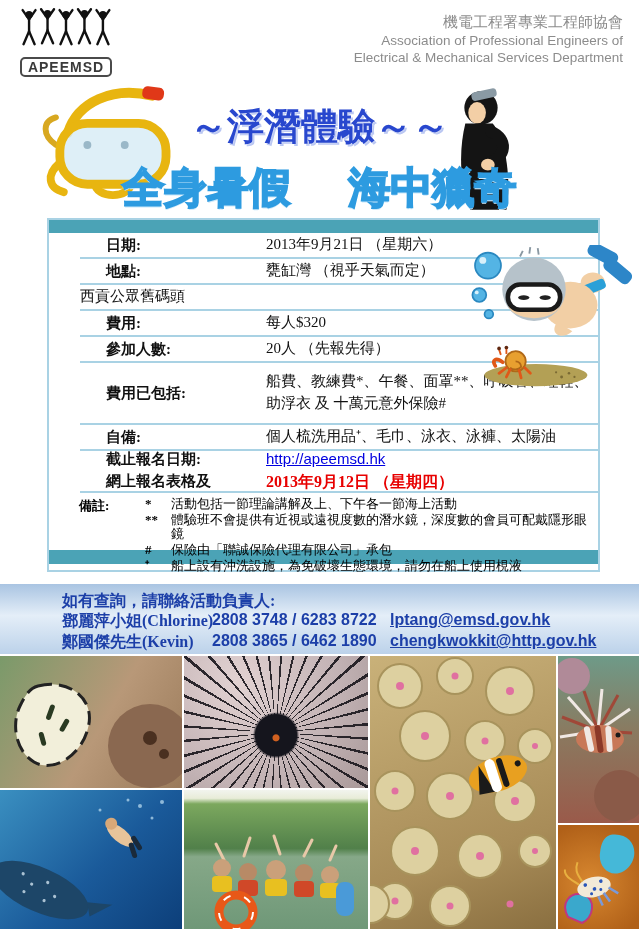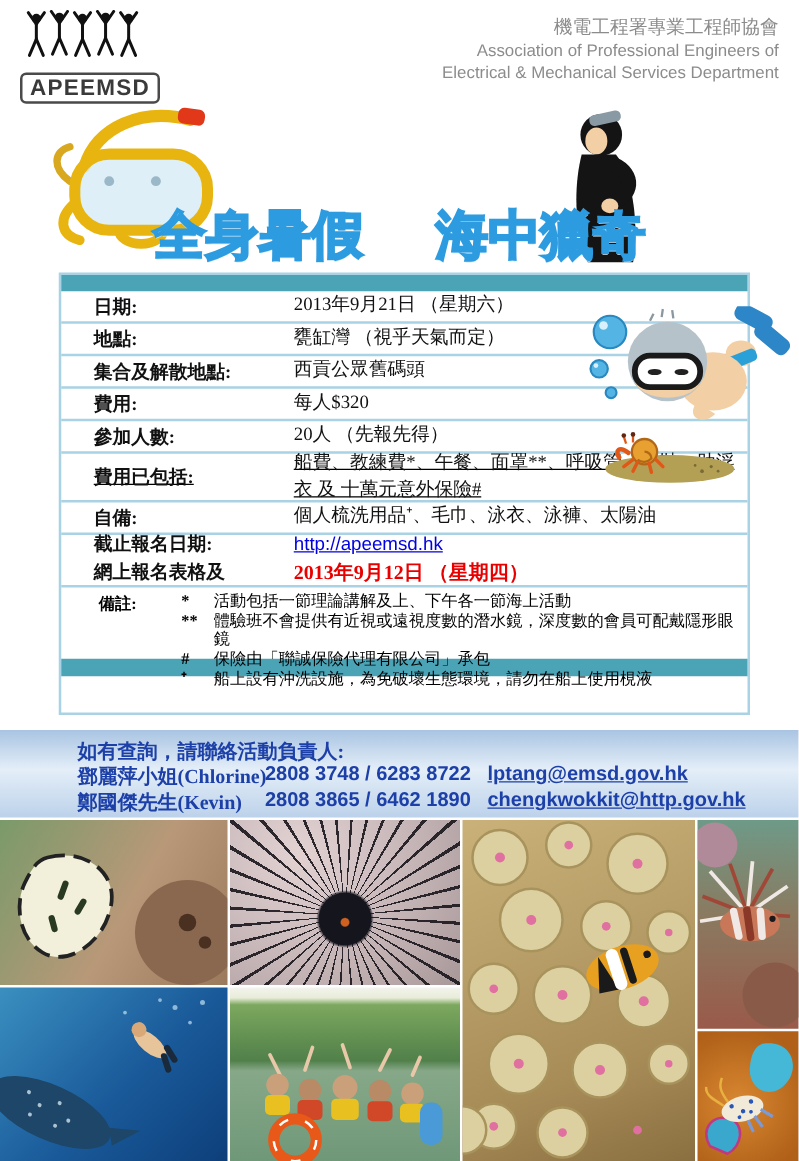--- a/index.html
+++ b/index.html
@@ -1,40 +1,40 @@
 <!DOCTYPE html>
 <html><head>
 <meta charset="utf-8">
 <style>
   html,body{margin:0;padding:0;background:#fff;}
   #poster{position:relative;width:639px;height:929px;background:#fff;overflow:hidden;
           font-family:"Liberation Sans",sans-serif;}
   
   .logo-wrap{position:absolute;left:16px;top:8px;width:100px;text-align:center;}
   .logo-box{display:inline-block;border:2px solid #4a4a4a;border-radius:5px;padding:0 6px;
-            font-weight:bold;font-size:18px;letter-spacing:1px;color:#3a3a3a;margin-top:2px;}
+            font-weight:bold;font-size:14px;letter-spacing:1px;color:#3a3a3a;margin-top:2px;}
   .org-text{position:absolute;right:16px;top:12px;text-align:right;color:#8c8c8c;line-height:1.3;}
   .org-zh{font-size:15px;}
   .org-en{font-size:13.5px;}
   
   .main-title{position:absolute;left:50%;top:102px;transform:translateX(-50%);
               white-space:nowrap;font-size:37px;font-weight:bold;color:#2847CE;
               font-family:"Liberation Serif",serif;
               text-shadow:0 0 2px #fff,2px 2px 0 #b9c6f2;}
   .sub-title{position:absolute;left:0;top:160px;width:100%;text-align:center;white-space:nowrap;
              font-size:42px;font-weight:bold;color:#9EDBFA;font-family:"Liberation Serif",serif;
              -webkit-text-stroke:2px #2D9BE0;text-shadow:0 2px 0 #cde9fa;}
   .sub-gap{display:inline-block;width:58px;}
   .art{position:absolute;}
   
   .dtable{position:absolute;left:47px;top:218px;width:553px;height:354px;
           border:2px solid #A9D2E4;box-sizing:border-box;background:#fff;
           font-family:"Liberation Serif",serif;}
   .tealbar{width:100%;background:#4BA3B6;}
-  .trow{display:flex;align-items:center;border-bottom:2px solid #A9D2E4;box-sizing:border-box;}
+  .trow{display:flex;align-items:center;border-bottom:2px solid #A9D2E4;box-sizing:border-box;margin-left:31px;}
   .tlabel{width:160px;padding-left:26px;font-weight:bold;font-size:15px;color:#111;flex:none;}
   .tvalue{flex:1;font-size:15px;color:#111;padding-right:8px;max-width:360px;line-height:1.45;}
   .reg-label div{font-weight:bold;font-size:15px;line-height:1.45;}
   .reg-link{font-size:15px;color:#0000e0;text-decoration:underline;display:block;
             font-family:"Liberation Sans",sans-serif;}
   .reg-deadline{font-size:16px;font-weight:bold;color:#e80000;}
   .notes-row{display:flex;align-items:flex-start;padding-top:4px;box-sizing:border-box;gap:20px;}
   .notes-label{width:46px;padding-left:30px;font-weight:bold;font-size:13px;flex:none;}
   .note-line{display:flex;font-size:13px;line-height:1.13;margin-bottom:1px;}
   .note-sym{width:26px;flex:none;font-weight:bold;}
@@ -140,47 +140,47 @@
     <svg viewBox="0 0 100 130" width="98" height="128">
       <circle cx="50" cy="22" r="17" fill="#141414"></circle>
       <ellipse cx="46" cy="27" rx="9" ry="11" fill="#f3cfa6"></ellipse>
       <rect x="40" y="4" width="26" height="9" rx="4" fill="#8a9aa4" transform="rotate(-12 53 8)"></rect>
       <path d="M34 38 C28 62 27 96 39 126 L76 126 C81 96 76 56 62 38 Z" fill="#141414"></path>
       <path d="M60 46 C78 54 76 72 58 78" stroke="#141414" stroke-width="12" fill="none" stroke-linecap="round"></path>
       <ellipse cx="57" cy="80" rx="7" ry="6" fill="#f3cfa6"></ellipse>
     </svg>
   </div>
 
+  <div class="main-title">～浮潛體驗～～</div>
 
   <div class="sub-title"><span>全身暑假</span><span class="sub-gap"></span><span>海中獵奇</span></div>
 
   <div class="dtable">
     <div class="tealbar" style="height:13px;"></div>
 
     <div class="trow" style="height:26px;">
       <div class="tlabel">日期:</div>
       <div class="tvalue">2013年9月21日 （星期六）</div>
     </div>
     <div class="trow" style="height:26px;">
       <div class="tlabel">地點:</div>
       <div class="tvalue">甕缸灣 （視乎天氣而定）</div>
     </div>
     <div class="trow" style="height:26px;">
-      <div class="tlabel">集合及解散地點:</div>
       <div class="tvalue">西貢公眾舊碼頭</div>
     </div>
     <div class="trow" style="height:26px;">
       <div class="tlabel">費用:</div>
       <div class="tvalue">每人$320</div>
     </div>
     <div class="trow" style="height:26px;">
       <div class="tlabel">參加人數:</div>
       <div class="tvalue">20人 （先報先得）</div>
     </div>
-    <div class="trow" style="height:39px;text-decoration:underline;">
+    <div class="trow" style="height:62px;">
       <div class="tlabel">費用已包括:</div>
       <div class="tvalue">船費、教練費*、午餐、面罩**、呼吸管、蛙鞋、助浮衣 及 十萬元意外保險#</div>
     </div>
     <div class="trow" style="height:26px;">
       <div class="tlabel">自備:</div>
       <div class="tvalue">個人梳洗用品⁺、毛巾、泳衣、泳褲、太陽油</div>
     </div>
 
     <div class="trow" style="height:42px;">
       <div class="tlabel reg-label">

